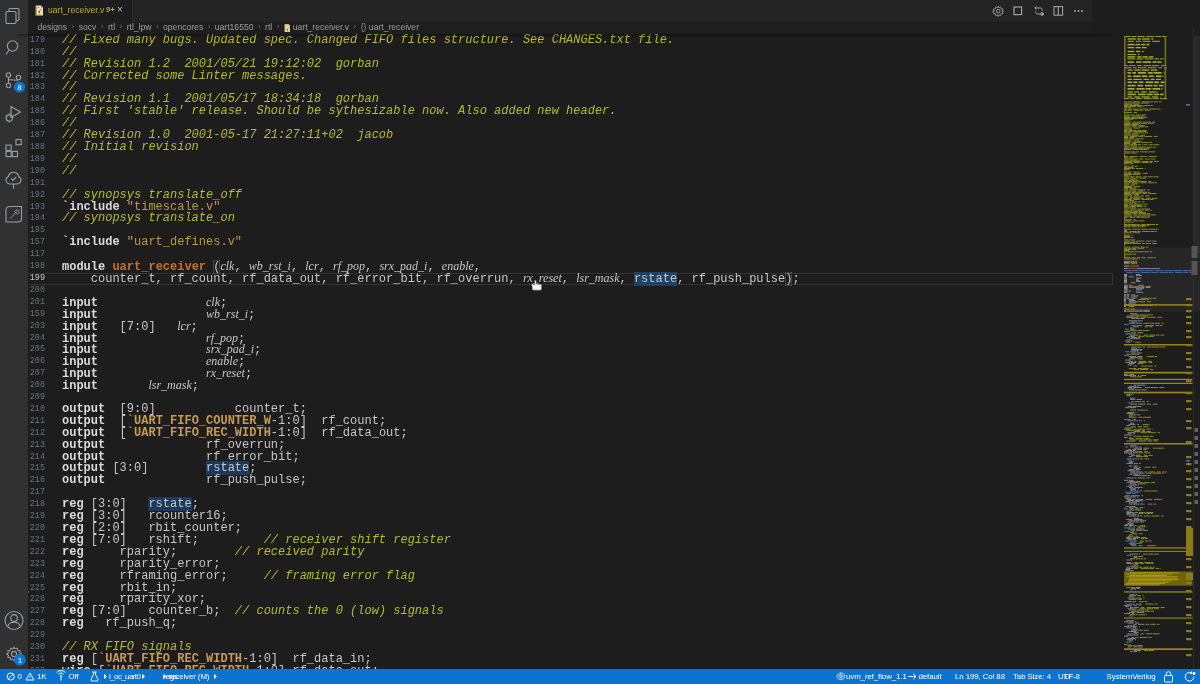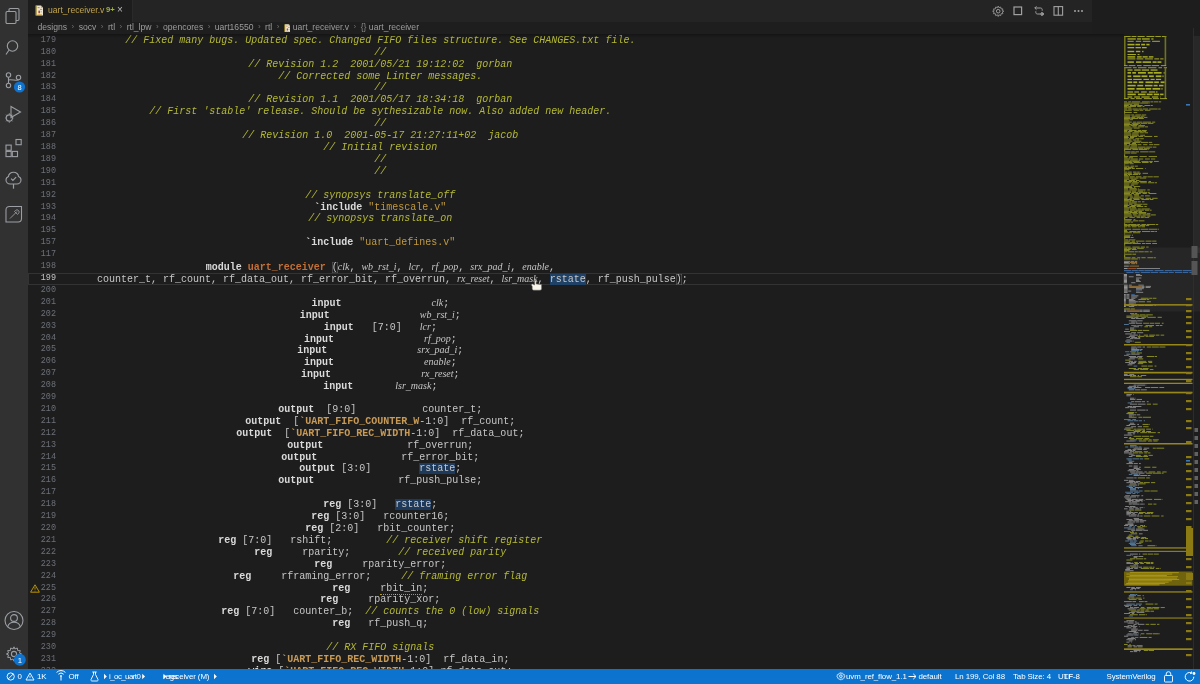--- a/index.html
+++ b/index.html
@@ -13,28 +13,28 @@
 #tab .lbl{position:absolute;left:20px;top:5.2px;font-size:8.6px;color:#c3a64b;}
 #tab .badge{position:absolute;left:78px;top:5px;font-size:7.6px;font-weight:bold;color:#a4b43c;}
 #tab .x{position:absolute;left:89px;top:3.5px;font-size:10px;color:#b6b6b6;}
 #tabicons{position:absolute;right:4px;top:3px;}
 
 #bc{position:absolute;left:28px;top:22px;right:0;height:12px;background:#1e1e1f;
   font-size:8.6px;color:#9d9d9d;white-space:pre;}
 #bc .sep{color:#6f6f6f;font-size:8px;}
 #bc span{vertical-align:top}
 
-#editor{position:absolute;left:28px;top:34px;width:1096px;height:635px;background:#1d1d1e;overflow:hidden;padding-left:44px;}
+#editor{position:absolute;left:17px;top:34px;width:1096px;height:635px;background:#1d1d1e;overflow:hidden;padding-left:44px;}
 #editor:before{content:"";position:absolute;left:0;top:0;width:100%;height:4px;background:linear-gradient(rgba(0,0,0,0.30),rgba(0,0,0,0));z-index:5;}
 #gutter{position:absolute;left:0;top:0.85px;width:28px;text-align:right;
   font-family:"Liberation Mono",monospace;font-size:8.45px;color:#6c7077;}
 #gutter .gl{height:11.92px;line-height:11.92px;}
 #gutter .cur{color:#c5c5c5;}
 #code{position:absolute;left:45px;top:0.85px;font-family:"Liberation Mono",monospace;
-  font-size:10px;color:#c6c6c6;white-space:pre;text-align:center;}
+  font-size:12px;color:#c6c6c6;white-space:pre;}
 #code .cl{height:11.92px;line-height:11.92px;}
 #code b.k{color:#dadada;font-weight:bold;}
 #code b.m{color:#c79a55;}
 #code b.o{color:#c46f35;}
 #code i.c{color:#b5ba34;}
 #code .s{color:#bf9940;}
 #code i.i{color:#c6c6c6;font-family:Liberation Serif, serif;}
 #code .bk{box-shadow:inset 0 0 0 0.6px #5f5f5f;}
 #code .wh1{background:#1f4166;}
 #code .wh2{background:#1d3a5c;}
@@ -118,21 +118,21 @@
         <div class="gl">192</div>
         <div class="gl">193</div>
         <div class="gl">194</div>
         <div class="gl">195</div>
         <div class="gl">157</div>
         <div class="gl">117</div>
         <div class="gl">198</div>
         <div class="gl cur">199</div>
         <div class="gl">200</div>
         <div class="gl">201</div>
-        <div class="gl">202</div>
+        <div class="gl">159</div>
         <div class="gl">203</div>
         <div class="gl">204</div>
         <div class="gl">205</div>
         <div class="gl">206</div>
         <div class="gl">207</div>
         <div class="gl">208</div>
         <div class="gl">209</div>
         <div class="gl">210</div>
         <div class="gl">211</div>
         <div class="gl">212</div>

